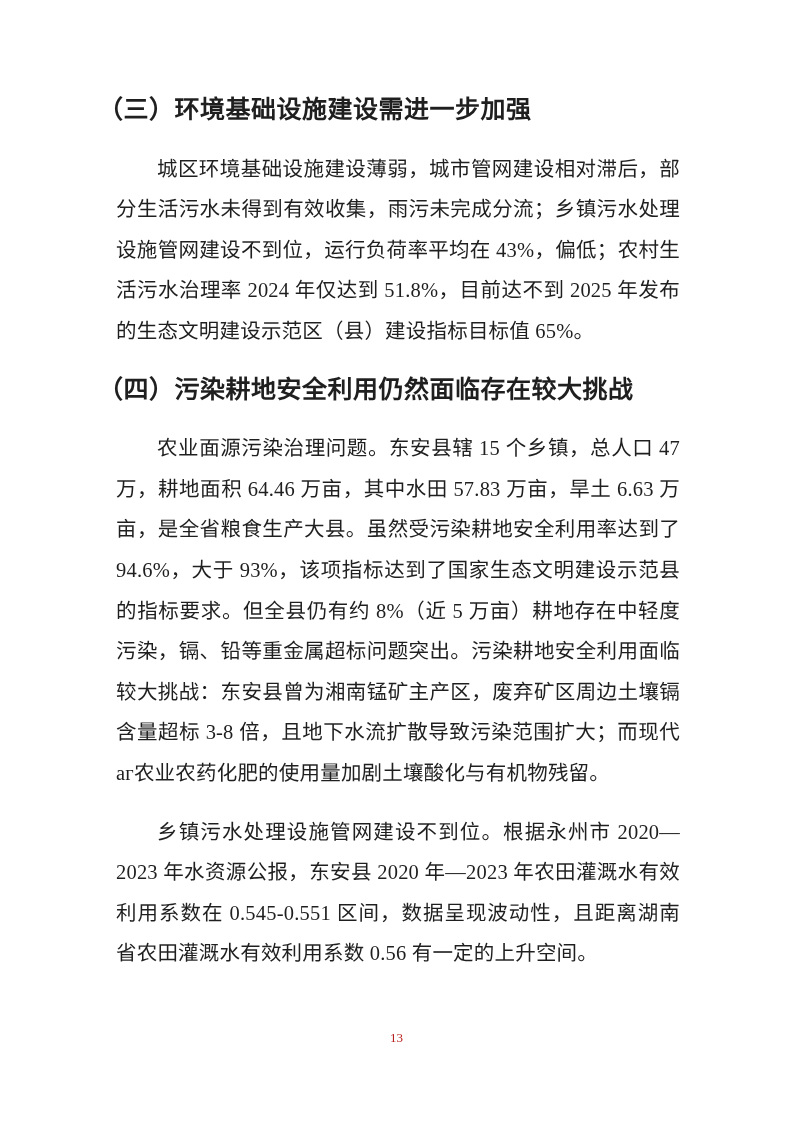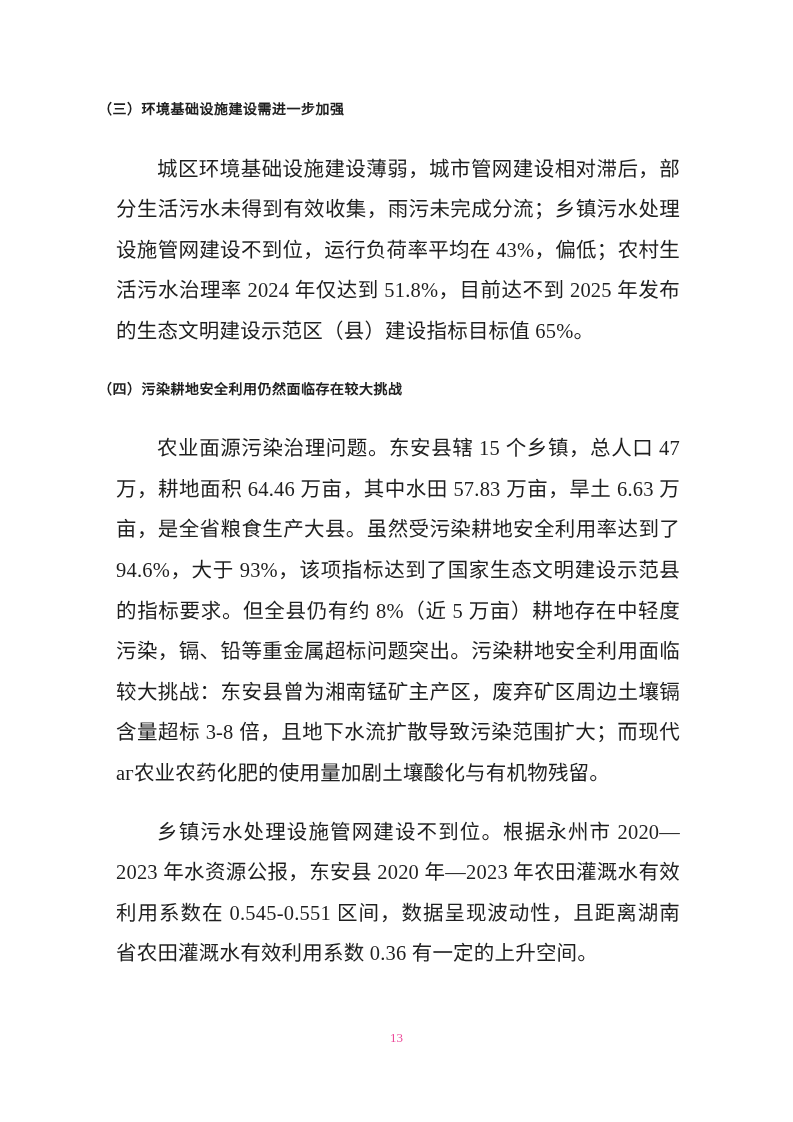--- a/index.html
+++ b/index.html
@@ -21,57 +21,57 @@
     position: absolute;
     left: 98px;
     top: 90px;
     width: 600px;
     font-size: 20.5px;
     line-height: 40.6px;
     text-align: justify;
   }
   .heading {
     font-weight: 700;
-    font-size: 14px;
+    font-size: 25px;
     margin: 0;
     text-align: left;
     text-indent: 0;
     letter-spacing: 0.5px;
   }
   .para {
     margin: 18px;
     text-indent: 2em;
     letter-spacing: 0.2px;
   }
   .lead {
     font-weight: 400;
   }
   .page-number {
     position: absolute;
     top: 1030px;
     left: 0;
     width: 100%;
     text-align: center;
     font-size: 13px;
-    color: #ec4899;
+    color: #b91c1c;
   }
 </style>
 </head>
 <body>
 
 <div class="page">
   <div class="content">
 
     <h2 class="heading">（三）环境基础设施建设需进一步加强</h2>
 
     <p class="para"><span>城区环境基础设施建设薄弱，城市管网建设相对滞后，部分生活污水未得到有效收集，雨污未完成分流；乡镇污水处理设施管网建设不到位，运行负荷率平均在 43%，偏低；农村生活污水治理率 2024 年仅达到 51.8%，目前达不到 2025 年发布的生态文明建设示范区（县）建设指标目标值 65%。</span></p>
 
     <h2 class="heading">（四）污染耕地安全利用仍然面临存在较大挑战</h2>
 
     <p class="para"><span class="lead">农业面源污染治理问题。</span><span>东安县辖 15 个乡镇，总人口 47 万，耕地面积 64.46 万亩，其中水田 57.83 万亩，旱土 6.63 万亩，是全省粮食生产大县。虽然受污染耕地安全利用率达到了 94.6%，大于 93%，该项指标达到了国家生态文明建设示范县的指标要求。但全县仍有约 8%（近 5 万亩）耕地存在中轻度污染，镉、铅等重金属超标问题突出。污染耕地安全利用面临较大挑战：东安县曾为湘南锰矿主产区，废弃矿区周边土壤镉含量超标 3-8 倍，且地下水流扩散导致污染范围扩大；而现代аг农业农药化肥的使用量加剧土壤酸化与有机物残留。</span></p>
 
 
-    <p class="para"><span class="lead">乡镇污水处理设施管网建设不到位。</span><span>根据永州市 2020—2023 年水资源公报，东安县 2020 年—2023 年农田灌溉水有效利用系数在 0.545-0.551 区间，数据呈现波动性，且距离湖南省农田灌溉水有效利用系数 0.36 有一定的上升空间。</span></p>
+    <p class="para"><span class="lead">乡镇污水处理设施管网建设不到位。</span><span>根据永州市 2020—2023 年水资源公报，东安县 2020 年—2023 年农田灌溉水有效利用系数在 0.545-0.551 区间，数据呈现波动性，且距离湖南省农田灌溉水有效利用系数 0.56 有一定的上升空间。</span></p>
 
   </div>
 
   <div class="page-number">13</div>
 </div>
 
 </body></html>

